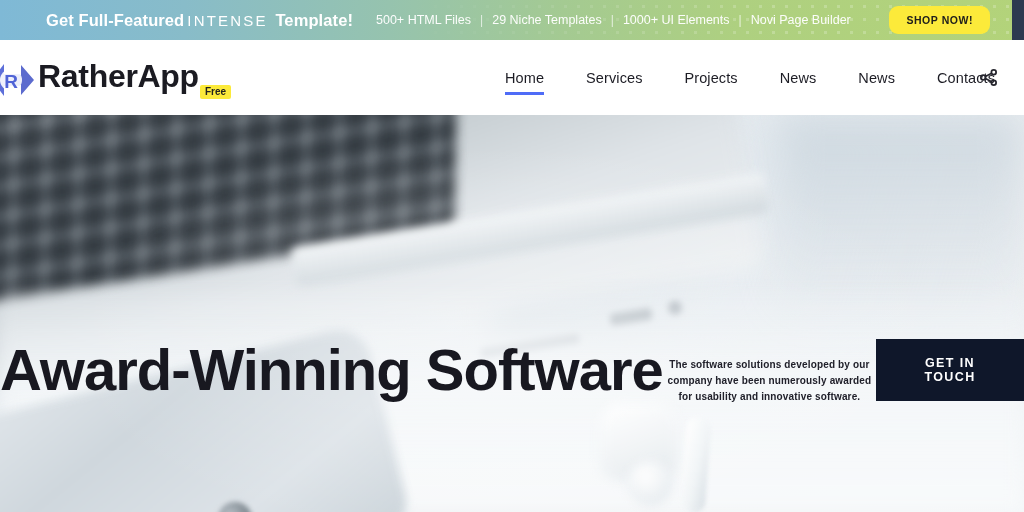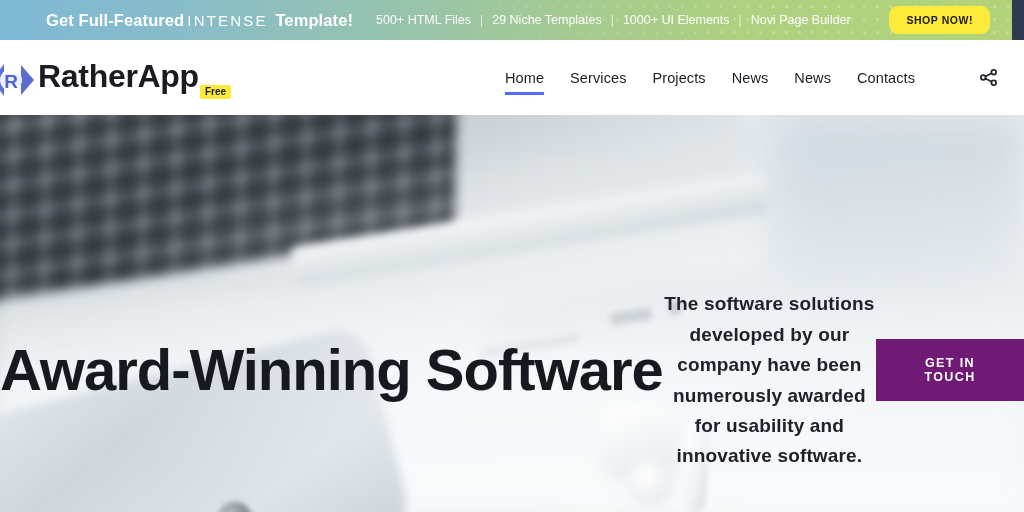--- a/index.html
+++ b/index.html
@@ -138,21 +138,21 @@
     margin-top:23px;
   }
 
   .main-nav {
     position:absolute;
     left:505px;
     top:0;
     height:75px;
     display:flex;
     align-items:center;
-    gap:0;
+    gap:16px;
   }
   .nav-link {
     position:relative;
     color:#1c1c24;
     font-size:14.5px;
     font-weight:500;
     text-decoration:none;
     padding:0 26px 0 0;
     white-space:nowrap;
     cursor:pointer;
@@ -324,30 +324,30 @@
     font-size:58px;
     font-weight:bold;
     color:#181820;
     letter-spacing:-1px;
     line-height:1;
     text-align:center;
     white-space:nowrap;
   }
   .hero-sub {
     margin-top:22px;
-    font-size:19px;
+    font-size:10px;
     font-weight:bold;
     color:#21212b;
     text-align:center;
     line-height:1.6;
     max-width:560px;
     letter-spacing:.15px;
   }
   .hero-cta {
-    background:#701a75;
+    background:#0f172a;
     color:#ffffff;
     border:none;
     font-size:12.5px;
     font-weight:bold;
     letter-spacing:1.4px;
     padding:17px 42px;
     cursor:pointer;
     font-family:"Liberation Sans", sans-serif;
     min-width:148px;
   }

